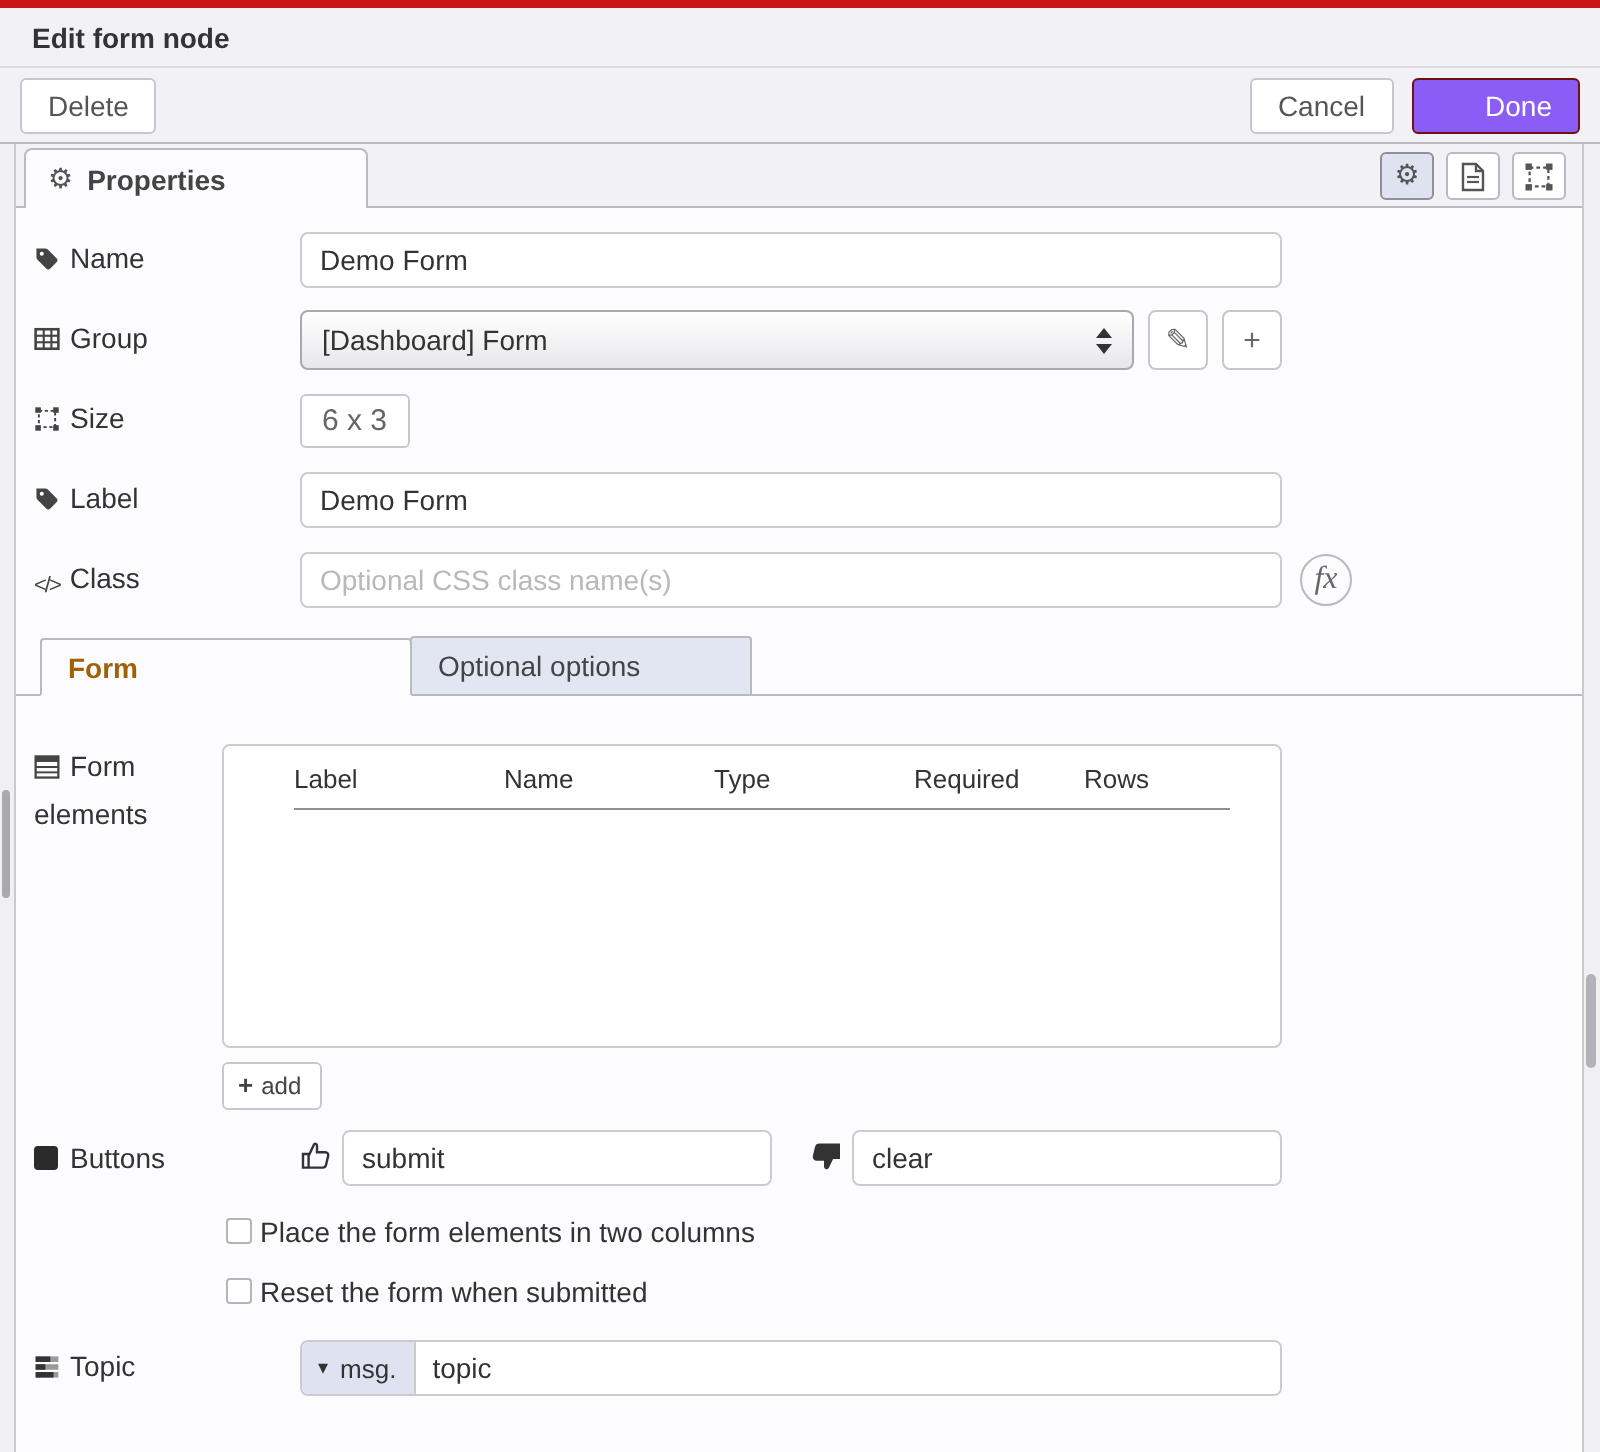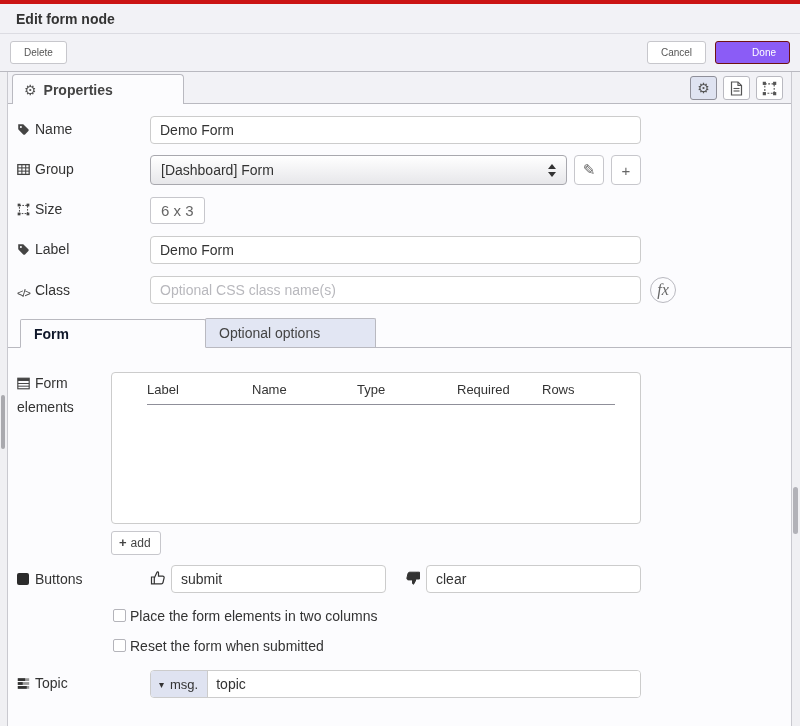--- a/index.html
+++ b/index.html
@@ -8,21 +8,21 @@
 
   .window { position:relative; width:800px; height:726px; background:#f0f0f3; overflow:hidden; }
 
   .deploy-bar { height:4px; background:#cb1414; }
   .title-bar { height:30px; background:#f2f2f6; border-bottom:1px solid #dcdce2;
                display:flex; align-items:center; padding:0 16px; font-weight:bold; color:#333; }
 
   .action-bar { height:38px; background:#f2f2f6; border-bottom:1px solid #b9b9c0;
                 display:flex; align-items:center; padding:0 10px; }
   .btn { background:#fff; border:1px solid #c7c7cc; border-radius:3px; color:#555;
-         font-size:10px; padding:5px 13px; font-family:inherit; cursor:pointer; }
+         font-size:14px; padding:5px 13px; font-family:inherit; cursor:pointer; }
   .btn-done { background:#8b5cf6; border:1px solid #6e1212; color:#fff; margin-left:9px;padding-left:36px; }
   .spacer { flex:1; }
 
   .wrapper { position:relative; height:654px; margin:0 8px 0 7px; background:#fcfcfe;
              border-left:1px solid #c9c9cf; border-right:1px solid #c9c9cf; overflow:hidden; }
 
   .tab-bar { position:relative; height:32px; background:#f2f2f6; border-bottom:1px solid #b9b9c0; }
   .tab-properties { position:absolute; left:4px; bottom:-1px; width:172px; height:30px;
                     background:#fcfcfe; border:1px solid #b9b9c0; border-bottom:none;
                     border-radius:4px 4px 0 0; display:flex; align-items:center; gap:7px;
@@ -60,21 +60,21 @@
 
   .fx-btn { width:26px; height:26px; margin-left:9px; border:1px solid #b9b9c0; border-radius:50%;
             background:transparent; color:#666; font-style:italic; font-size:16px;
             font-family:"Liberation Serif","DejaVu Serif",serif;
             display:flex; align-items:center; justify-content:center; cursor:pointer; flex-shrink:0; }
 
   .subtab-bar { position:relative; height:30px; margin:14px 0 0 -9px; border-bottom:1px solid #b9b9c0; }
   .subtab { position:absolute; height:29px; display:flex; align-items:center; padding-left:13px;
             border:1px solid #b9b9c0; border-radius:2px 2px 0 0; cursor:pointer; }
   .subtab.active { left:12px; bottom:-1px; width:186px; background:#fcfcfe; border-bottom:1px solid #fcfcfe;
-                   font-weight:bold; color:#0f172a; }
+                   font-weight:bold; color:#a16207; }
   .subtab.inactive { left:197px; bottom:0; width:171px; background:#e2e6f3; border-bottom:none; color:#444; }
 
   .fe-row { display:flex; margin-top:24px; }
   .fe-label { width:94px; flex-shrink:0; line-height:1.6; }
   .fe-table { width:530px; height:152px; border:1px solid #ccc; border-radius:4px; background:#fff; padding-top:9px; }
   .fe-header { display:flex; margin:0 25px 0 35px; padding-bottom:7px; border-bottom:1px solid #8f8f99;
                font-size:13px; color:#333; }
   .fe-col-0 { width:105px; } .fe-col-1 { width:105px; } .fe-col-2 { width:100px; }
   .fe-col-3 { width:85px; } .fe-col-4 { flex:1; }
   .add-btn { margin:7px 0 0 0; display:inline-flex; align-items:center; gap:4px; padding:3px 9px 4px 7px;

